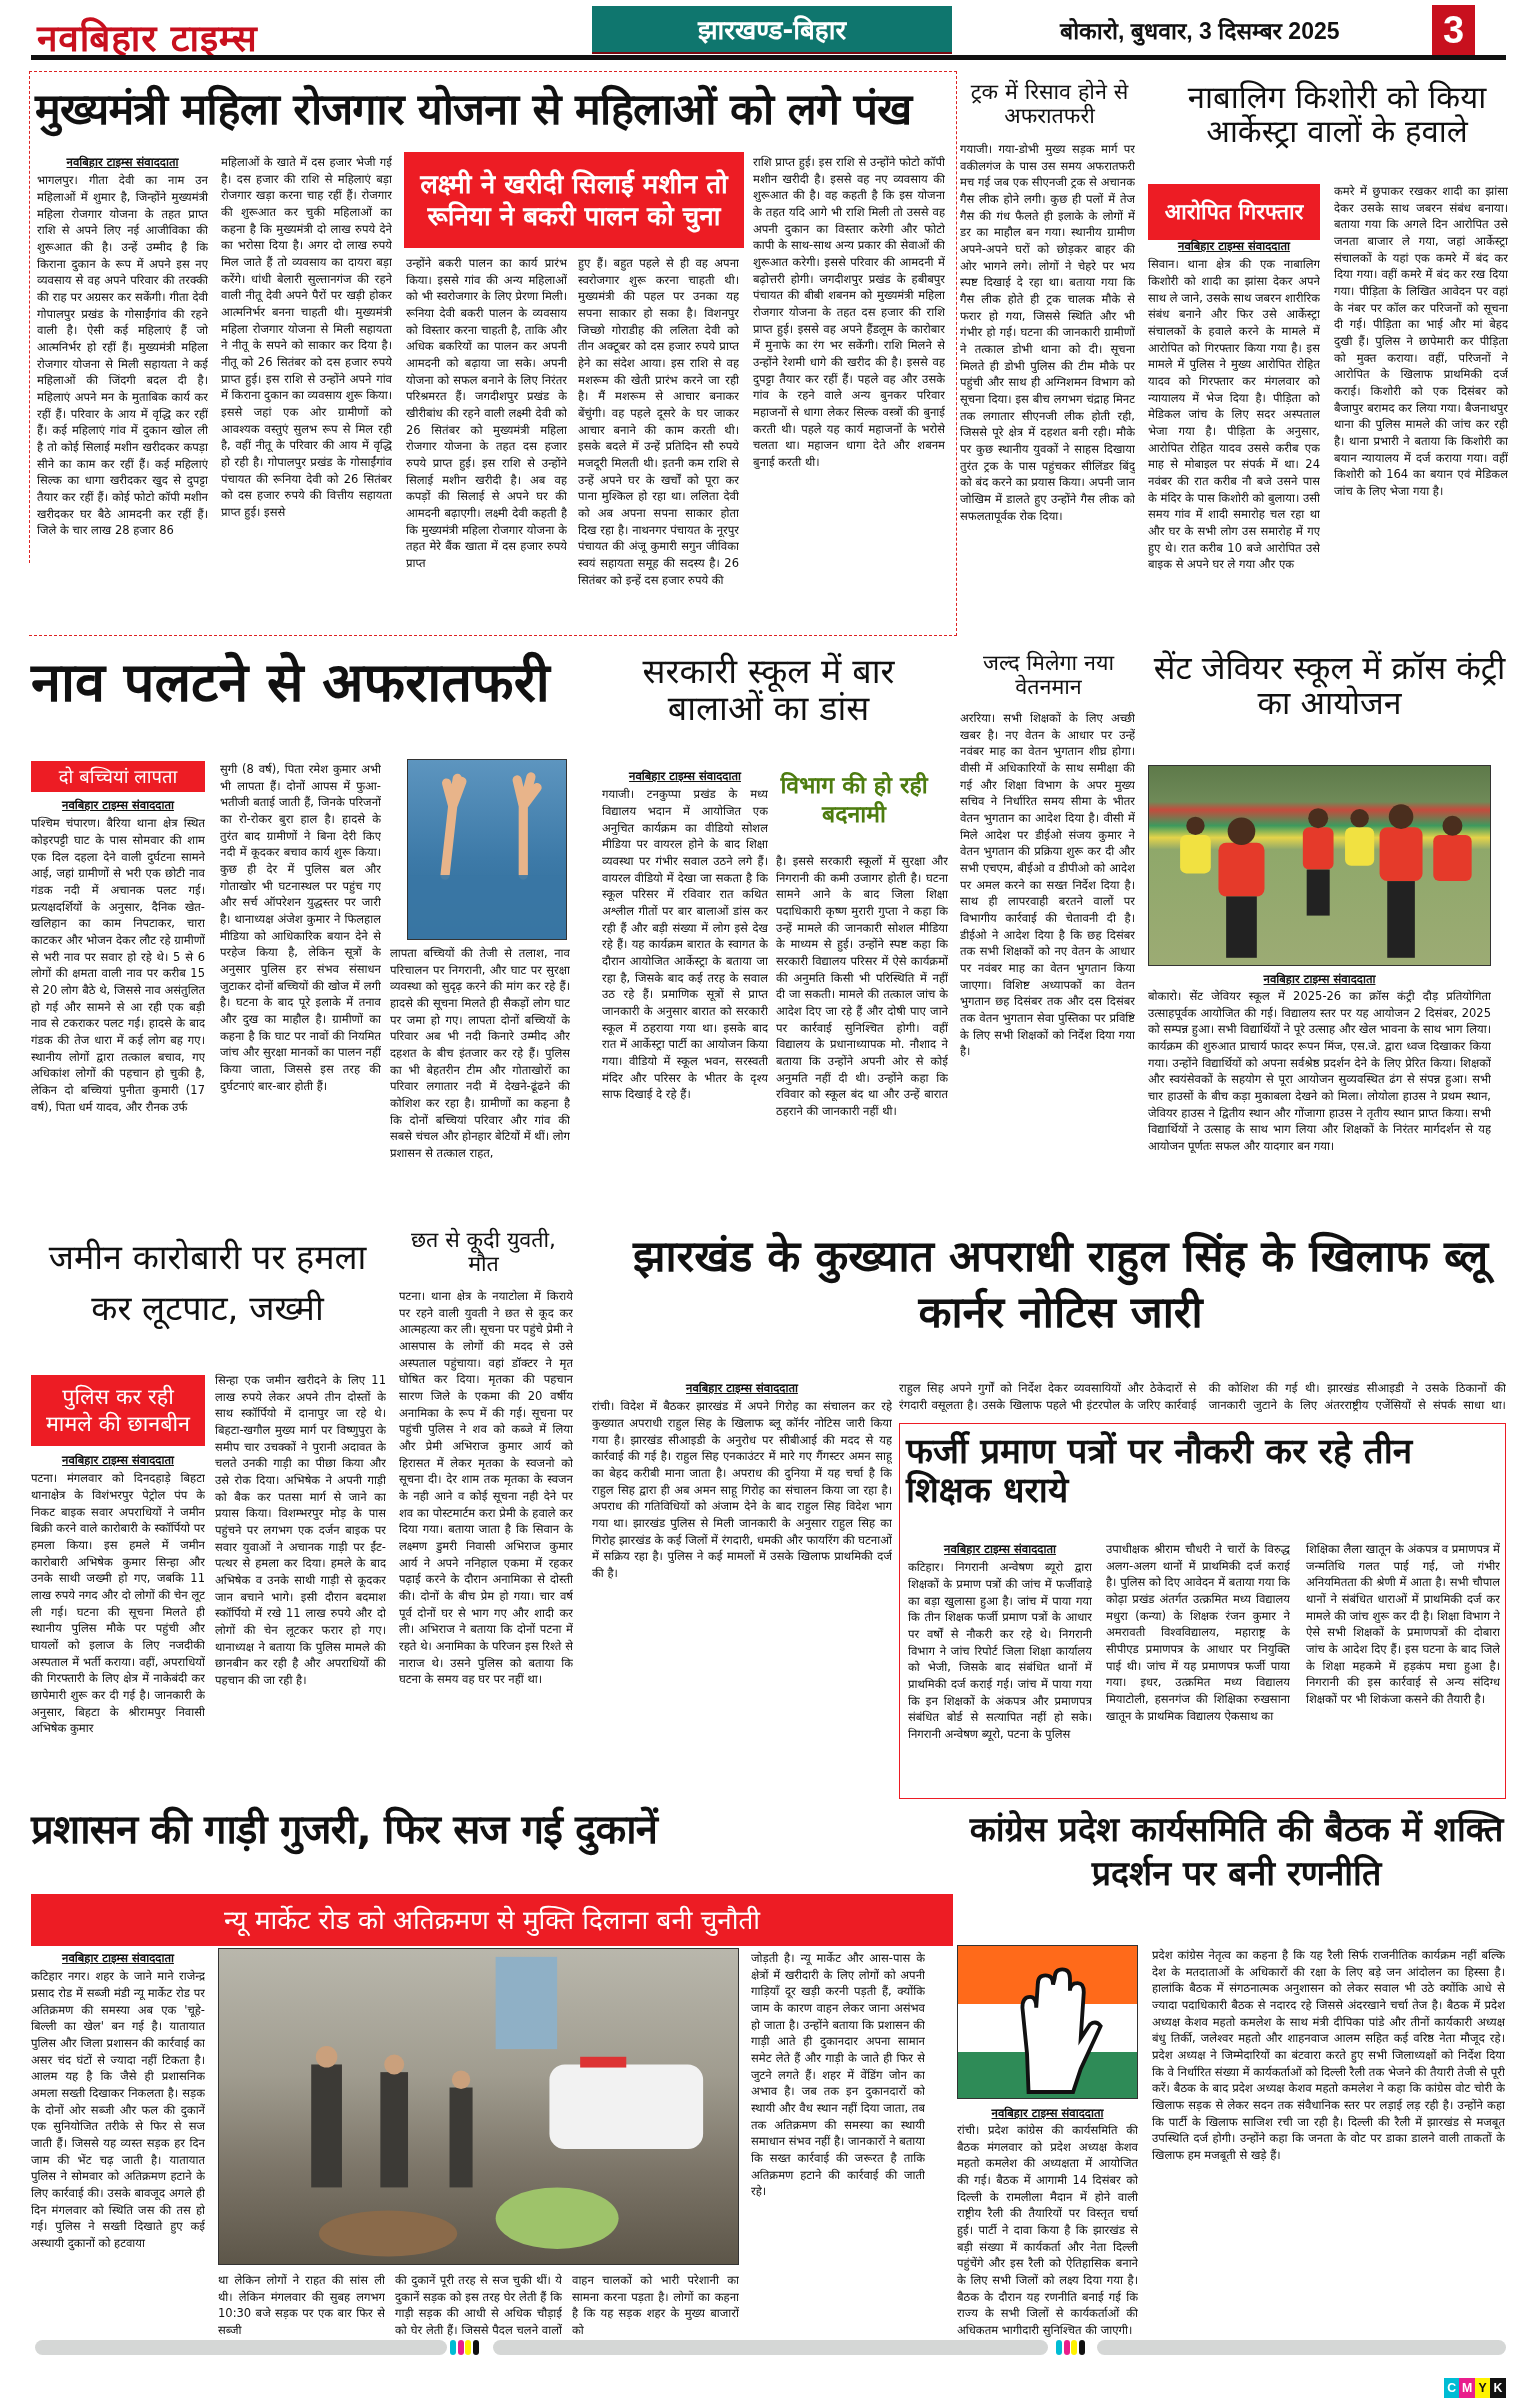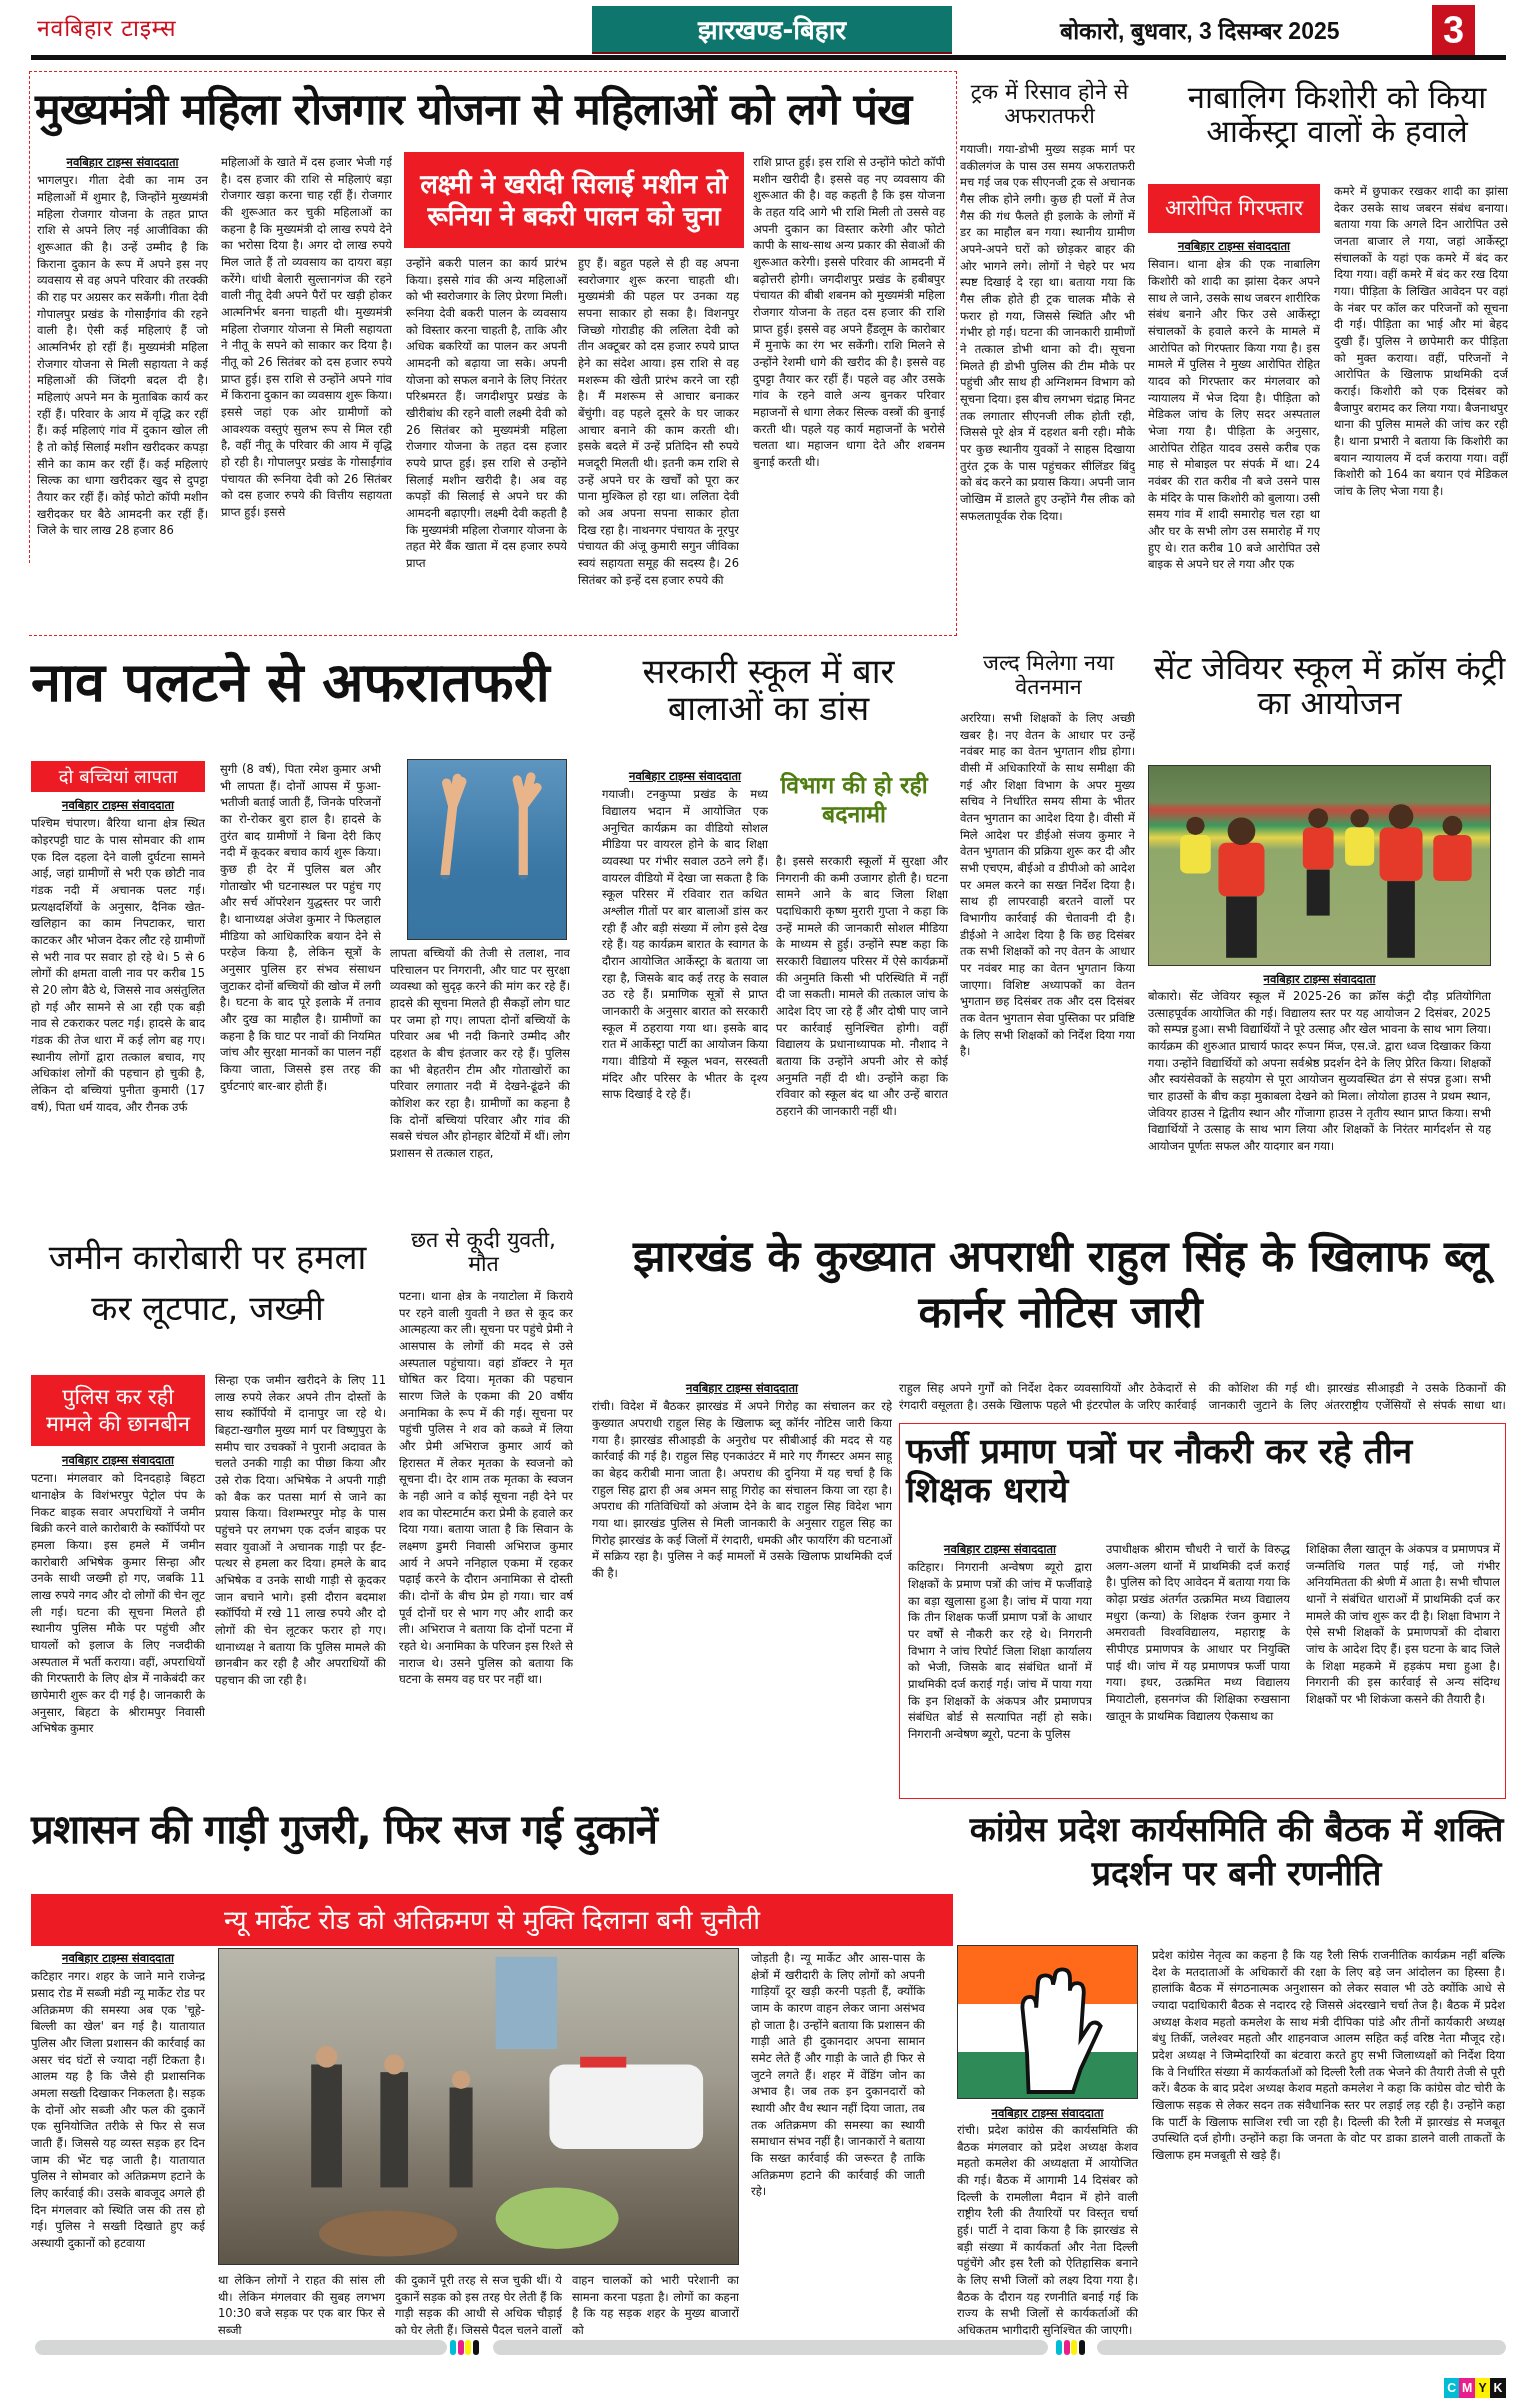--- a/index.html
+++ b/index.html
@@ -1,19 +1,19 @@
 <!DOCTYPE html>
 <html style="font-size:12.3px"><head>
 <meta charset="utf-8">
 <style>
 *{box-sizing:border-box;margin:0;padding:0}
 html,body{width:1536px;height:2401px;background:#fff;overflow:hidden}
 body{position:relative;font-family:"DejaVu Sans",sans-serif;color:#111}
 .abs{position:absolute}
-.masthead-name{left:37px;top:10.8px;font-size:23px;font-weight:normal;color:#c8101e;letter-spacing:0.8px}
+.masthead-name{left:37px;top:10.8px;font-size:37px;font-weight:bold;color:#c8101e;letter-spacing:0.8px}
 .section-box{left:592px;top:6.1px;width:360px;height:48px;background:#0f766e;color:#fff;font-size:26px;font-weight:bold;display:flex;align-items:center;justify-content:center;border-bottom:2.3px solid #7a0a10}
 .dateline{left:1060px;top:14px;font-size:23px;font-weight:bold;font-family:"Liberation Sans",sans-serif}
 .page-num{left:1432px;top:4.6px;width:43px;height:52px;background:#c8101e;color:#fff;font-size:38px;font-weight:bold;display:flex;align-items:center;justify-content:center;font-family:"Liberation Sans",sans-serif}
 .rule{left:31px;top:55px;width:1475px;height:4.6px;background:#111}
 .dashed-box{border:1.5px dashed #d22;}
 .h-xl{font-weight:bold;line-height:1.1;color:#111}
 .col{font-size:11.5px;line-height:1.45;text-align:justify;color:#111;overflow:hidden}
 .byline{font-size:11.5px;font-weight:bold;text-decoration:underline;text-align:center;margin-bottom:1.5px}
 .redbox{background:#ed1c24;color:#fff;font-weight:bold;text-align:center;display:flex;align-items:center;justify-content:center;line-height:1.25}
 .redtext{color:#4d7c0f;font-weight:bold;text-align:center;line-height:1.25}
@@ -45,21 +45,21 @@
 <div class="abs col" style="left:406px;top:255px;width:161px;height:375px">उन्होंने बकरी पालन का कार्य प्रारंभ किया। इससे गांव की अन्य महिलाओं को भी स्वरोजगार के लिए प्रेरणा मिली। रूनिया देवी बकरी पालन के व्यवसाय को विस्तार करना चाहती है, ताकि और अधिक बकरियों का पालन कर अपनी आमदनी को बढ़ाया जा सके। अपनी योजना को सफल बनाने के लिए निरंतर परिश्रमरत हैं। जगदीशपुर प्रखंड के खीरीबांध की रहने वाली लक्ष्मी देवी को 26 सितंबर को मुख्यमंत्री महिला रोजगार योजना के तहत दस हजार रुपये प्राप्त हुई। इस राशि से उन्होंने सिलाई मशीन खरीदी है। अब वह कपड़ों की सिलाई से अपने घर की आमदनी बढ़ाएगी। लक्ष्मी देवी कहती है कि मुख्यमंत्री महिला रोजगार योजना के तहत मेरे बैंक खाता में दस हजार रुपये प्राप्त</div>
 <div class="abs col" style="left:578px;top:255px;width:161px;height:375px">हुए हैं। बहुत पहले से ही वह अपना स्वरोजगार शुरू करना चाहती थी। मुख्यमंत्री की पहल पर उनका यह सपना साकार हो सका है। विशनपुर जिच्छो गोराडीह की ललिता देवी को तीन अक्टूबर को दस हजार रुपये प्राप्त हेने का संदेश आया। इस राशि से वह मशरूम की खेती प्रारंभ करने जा रही है। मैं मशरूम से आचार बनाकर बेंचुंगी। वह पहले दूसरे के घर जाकर आचार बनाने की काम करती थी। इसके बदले में उन्हें प्रतिदिन सौ रुपये मजदूरी मिलती थी। इतनी कम राशि से उन्हें अपने घर के खर्चों को पूरा कर पाना मुश्किल हो रहा था। ललिता देवी को अब अपना सपना साकार होता दिख रहा है। नाथनगर पंचायत के नूरपुर पंचायत की अंजू कुमारी सगुन जीविका स्वयं सहायता समूह की सदस्य है। 26 सितंबर को इन्हें दस हजार रुपये की</div>
 <div class="abs col" style="left:753px;top:154px;width:192px;height:476px">राशि प्राप्त हुई। इस राशि से उन्होंने फोटो कॉपी मशीन खरीदी है। इससे वह नए व्यवसाय की शुरूआत की है। वह कहती है कि इस योजना के तहत यदि आगे भी राशि मिली तो उससे वह अपनी दुकान का विस्तार करेगी और फोटो कापी के साथ-साथ अन्य प्रकार की सेवाओं की शुरूआत करेगी। इससे परिवार की आमदनी में बढ़ोत्तरी होगी। जगदीशपुर प्रखंड के हबीबपुर पंचायत की बीबी शबनम को मुख्यमंत्री महिला रोजगार योजना के तहत दस हजार की राशि प्राप्त हुई। इससे वह अपने हैंडलूम के कारोबार में मुनाफे का रंग भर सकेंगी। राशि मिलने से उन्होंने रेशमी धागे की खरीद की है। इससे वह दुपट्टा तैयार कर रहीं हैं। पहले वह और उसके गांव के रहने वाले अन्य बुनकर परिवार महाजनों से धागा लेकर सिल्क वस्त्रों की बुनाई करती थी। पहले यह कार्य महाजनों के भरोसे चलता था। महाजन धागा देते और शबनम बुनाई करती थी।</div>
 <div class="abs" style="left:29px;top:635px;width:928px;border-top:1.5px dashed #d22"></div>
 <div class="abs" style="left:956px;top:71px;height:565px;border-left:1.5px dashed #d22"></div>
 
 <div class="abs h-xl" style="left:965px;top:80px;width:169px;font-size:21.5px;text-align:center;font-weight:normal">ट्रक में रिसाव होने से अफरातफरी</div>
 <div class="abs col" style="left:960px;top:141px;width:175px;height:489px">गयाजी। गया-डोभी मुख्य सड़क मार्ग पर वकीलगंज के पास उस समय अफरातफरी मच गई जब एक सीएनजी ट्रक से अचानक गैस लीक होने लगी। कुछ ही पलों में तेज गैस की गंध फैलते ही इलाके के लोगों में डर का माहौल बन गया। स्थानीय ग्रामीण अपने-अपने घरों को छोड़कर बाहर की ओर भागने लगे। लोगों ने चेहरे पर भय स्पष्ट दिखाई दे रहा था। बताया गया कि गैस लीक होते ही ट्रक चालक मौके से फरार हो गया, जिससे स्थिति और भी गंभीर हो गई। घटना की जानकारी ग्रामीणों ने तत्काल डोभी थाना को दी। सूचना मिलते ही डोभी पुलिस की टीम मौके पर पहुंची और साथ ही अग्निशमन विभाग को सूचना दिया। इस बीच लगभग चंद्राह मिनट तक लगातार सीएनजी लीक होती रही, जिससे पूरे क्षेत्र में दहशत बनी रही। मौके पर कुछ स्थानीय युवकों ने साहस दिखाया तुरंत ट्रक के पास पहुंचकर सीलिंडर बिंदु को बंद करने का प्रयास किया। अपनी जान जोखिम में डालते हुए उन्होंने गैस लीक को सफलतापूर्वक रोक दिया।</div>
 
 <div class="abs h-xl" style="left:1145px;top:80px;width:384px;font-size:31px;text-align:center;font-weight:normal">नाबालिग  किशोरी को किया आर्केस्ट्रा वालों के हवाले</div>
-<div class="abs redbox" style="left:1148px;top:184px;width:172px;height:49px;font-size:21.5px;font-weight:normal">आरोपित गिरफ्तार</div>
+<div class="abs redbox" style="left:1148px;top:184px;width:172px;height:56px;font-size:21.5px;font-weight:bold">आरोपित गिरफ्तार</div>
 <div class="abs col" style="left:1148px;top:238px;width:172px;height:393px">
   <div class="byline">नवबिहार टाइम्स संवाददाता</div>
   <div>सिवान। थाना क्षेत्र की एक नाबालिग किशोरी को शादी का झांसा देकर अपने साथ ले जाने, उसके साथ जबरन शारीरिक संबंध बनाने और फिर उसे आर्केस्ट्रा संचालकों के हवाले करने के मामले में आरोपित को गिरफ्तार किया गया है। इस मामले में पुलिस ने मुख्य आरोपित रोहित यादव को गिरफ्तार कर मंगलवार को न्यायालय में भेज दिया है। पीड़िता को मेडिकल जांच के लिए सदर अस्पताल भेजा गया है। पीड़िता के अनुसार, आरोपित रोहित यादव उससे करीब एक माह से मोबाइल पर संपर्क में था। 24 नवंबर की रात करीब नौ बजे उसने पास के मंदिर के पास किशोरी को बुलाया। उसी समय गांव में शादी समारोह चल रहा था और घर के सभी लोग उस समारोह में गए हुए थे। रात करीब 10 बजे आरोपित उसे बाइक से अपने घर ले गया और एक</div>
 </div>
 <div class="abs col" style="left:1334px;top:183px;width:174px;height:449px">कमरे में छुपाकर रखकर शादी का झांसा देकर उसके साथ जबरन संबंध बनाया। बताया गया कि अगले दिन आरोपित उसे जनता बाजार ले गया, जहां आर्केस्ट्रा संचालकों के यहां एक कमरे में बंद कर दिया गया। वहीं कमरे में बंद कर रख दिया गया। पीड़िता के लिखित आवेदन पर वहां के नंबर पर कॉल कर परिजनों को सूचना दी गई। पीड़िता का भाई और मां बेहद दुखी हैं। पुलिस ने छापेमारी कर पीड़िता को मुक्त कराया। वहीं, परिजनों ने आरोपित के खिलाफ प्राथमिकी दर्ज कराई। किशोरी को एक दिसंबर को बैजापुर बरामद कर लिया गया। बैजनाथपुर थाना की पुलिस मामले की जांच कर रही है। थाना प्रभारी ने बताया कि किशोरी का बयान न्यायालय में दर्ज कराया गया। वहीं किशोरी को 164 का बयान एवं मेडिकल जांच के लिए भेजा गया है।</div>
 
 <div class="abs h-xl" style="left:31px;top:653px;width:553px;font-size:54px;white-space:nowrap">नाव पलटने से अफरातफरी</div>
 <div class="abs redbox" style="left:31px;top:761px;width:174px;height:31px;font-size:18.4px;font-weight:normal">दो बच्चियां लापता</div>
 <div class="abs col" style="left:31px;top:797px;width:174px;height:415px">
   <div class="byline">नवबिहार टाइम्स संवाददाता</div>

